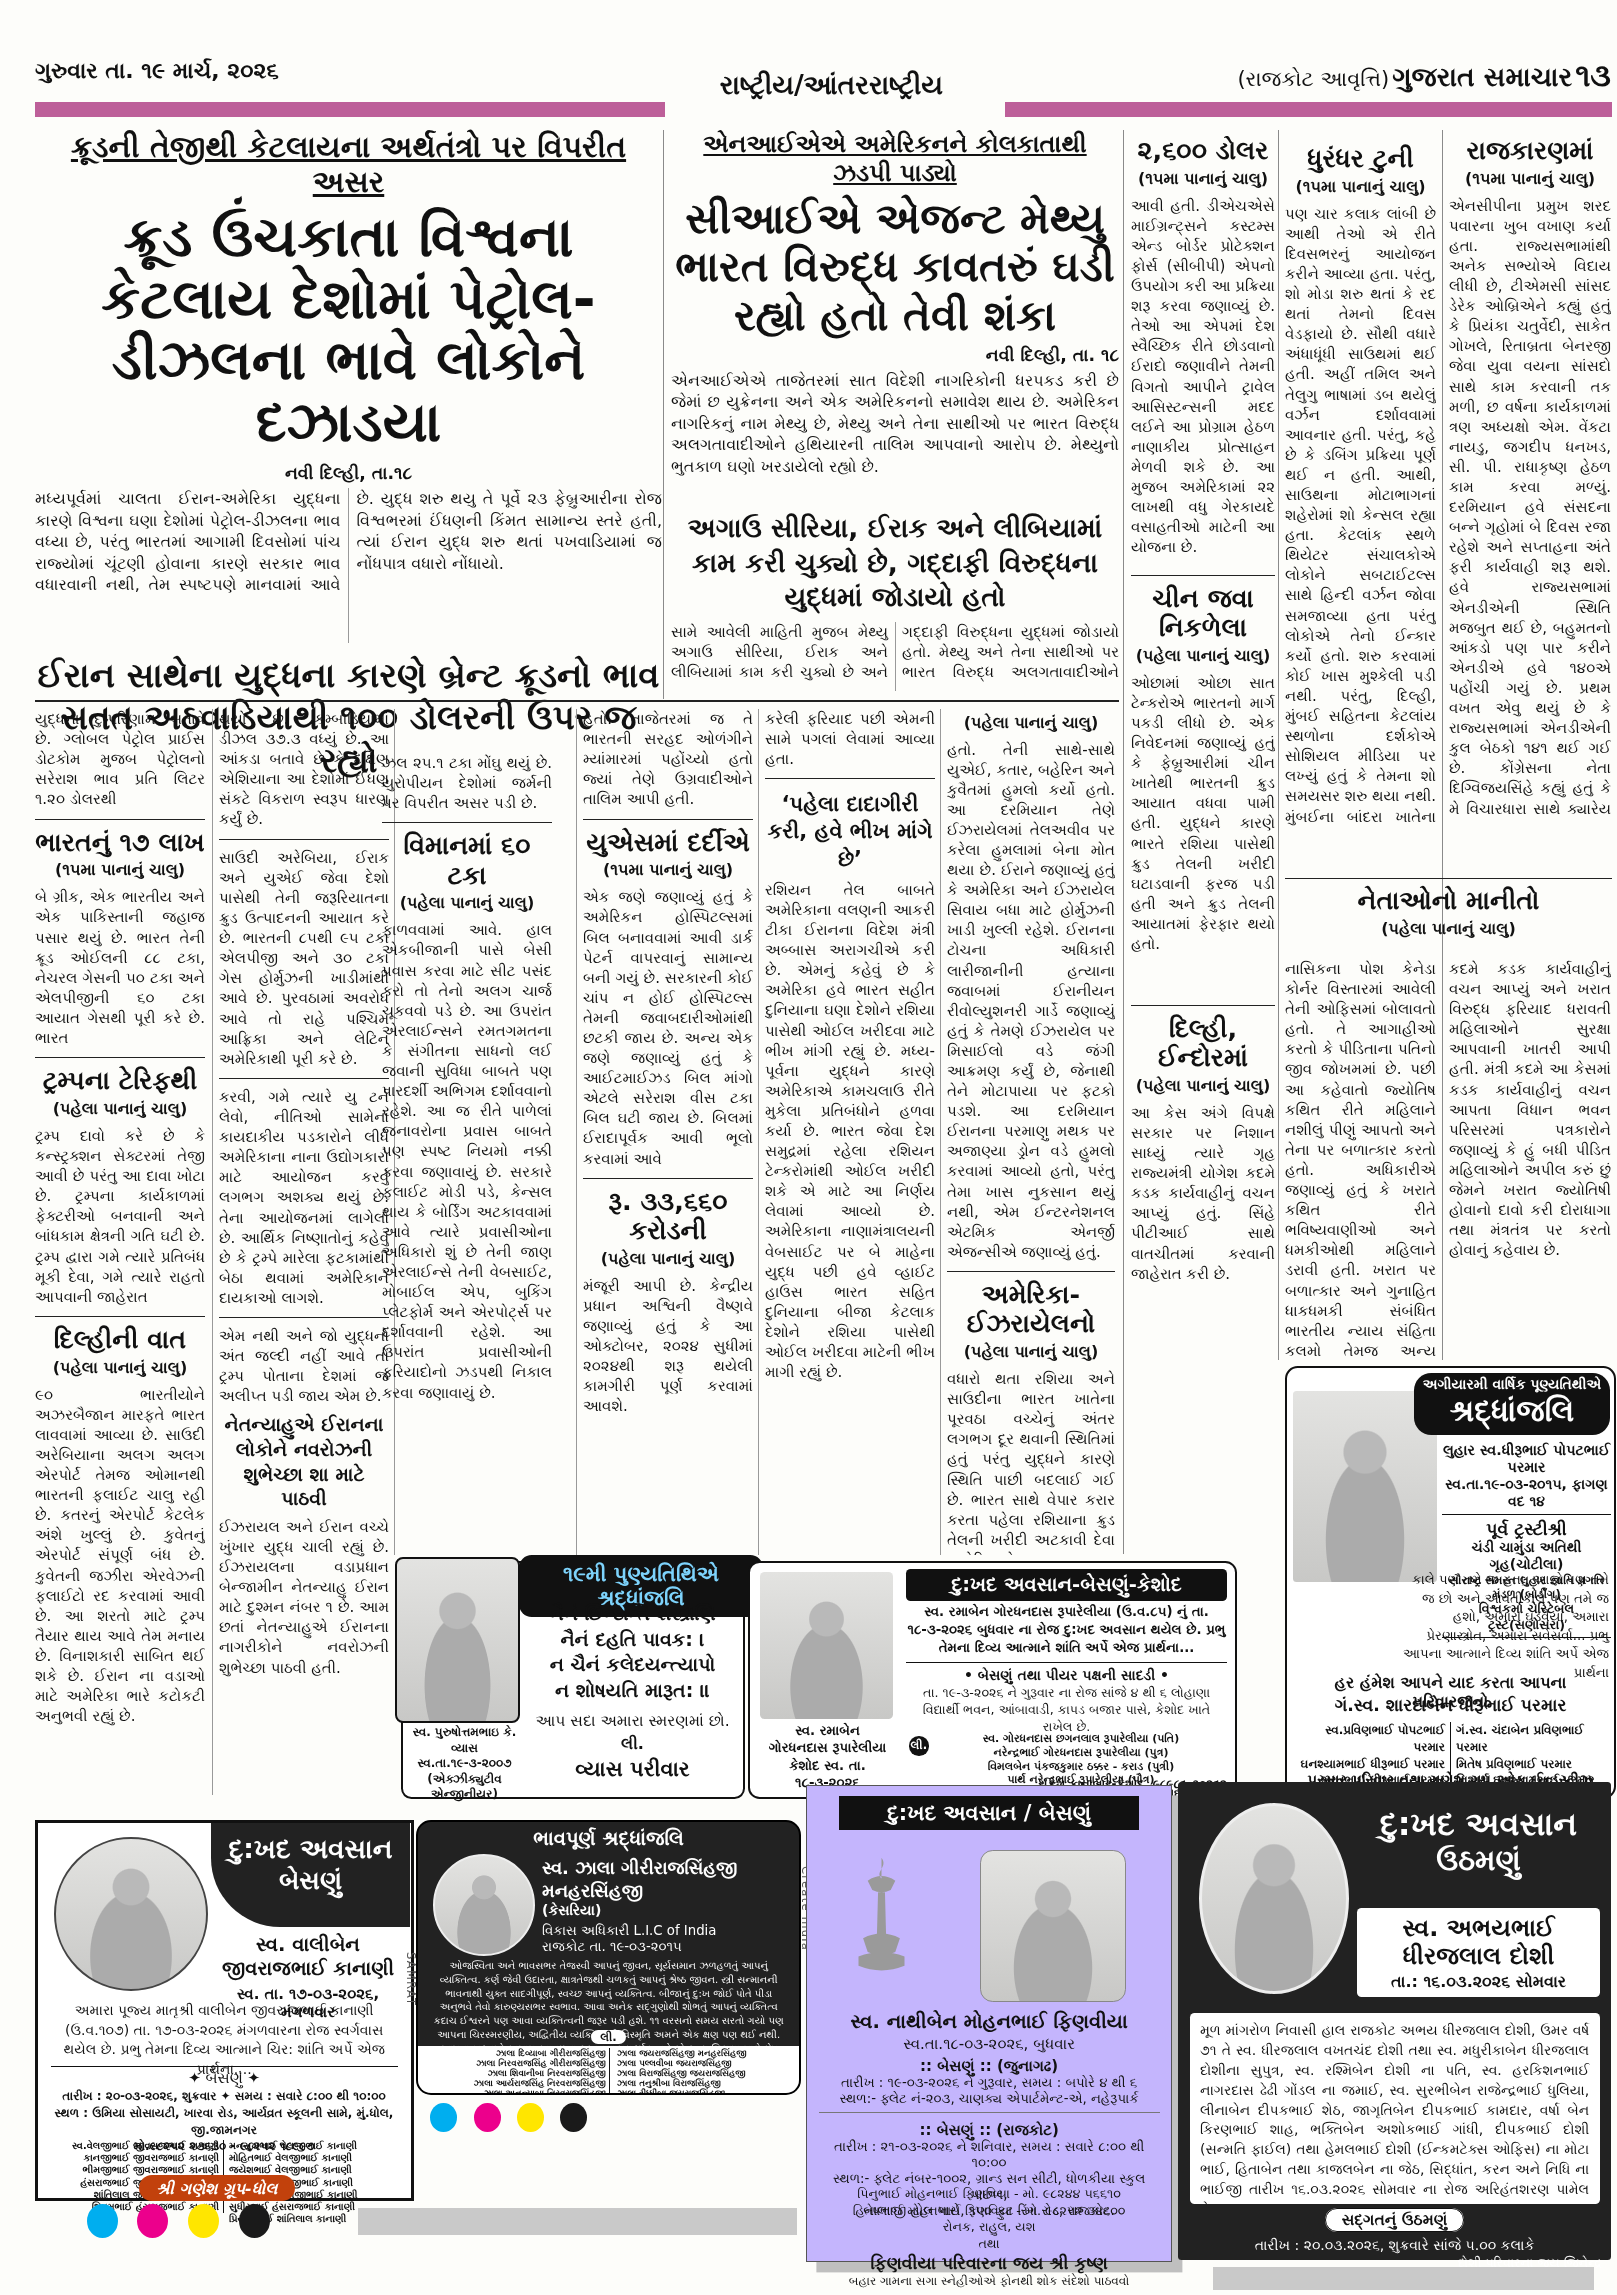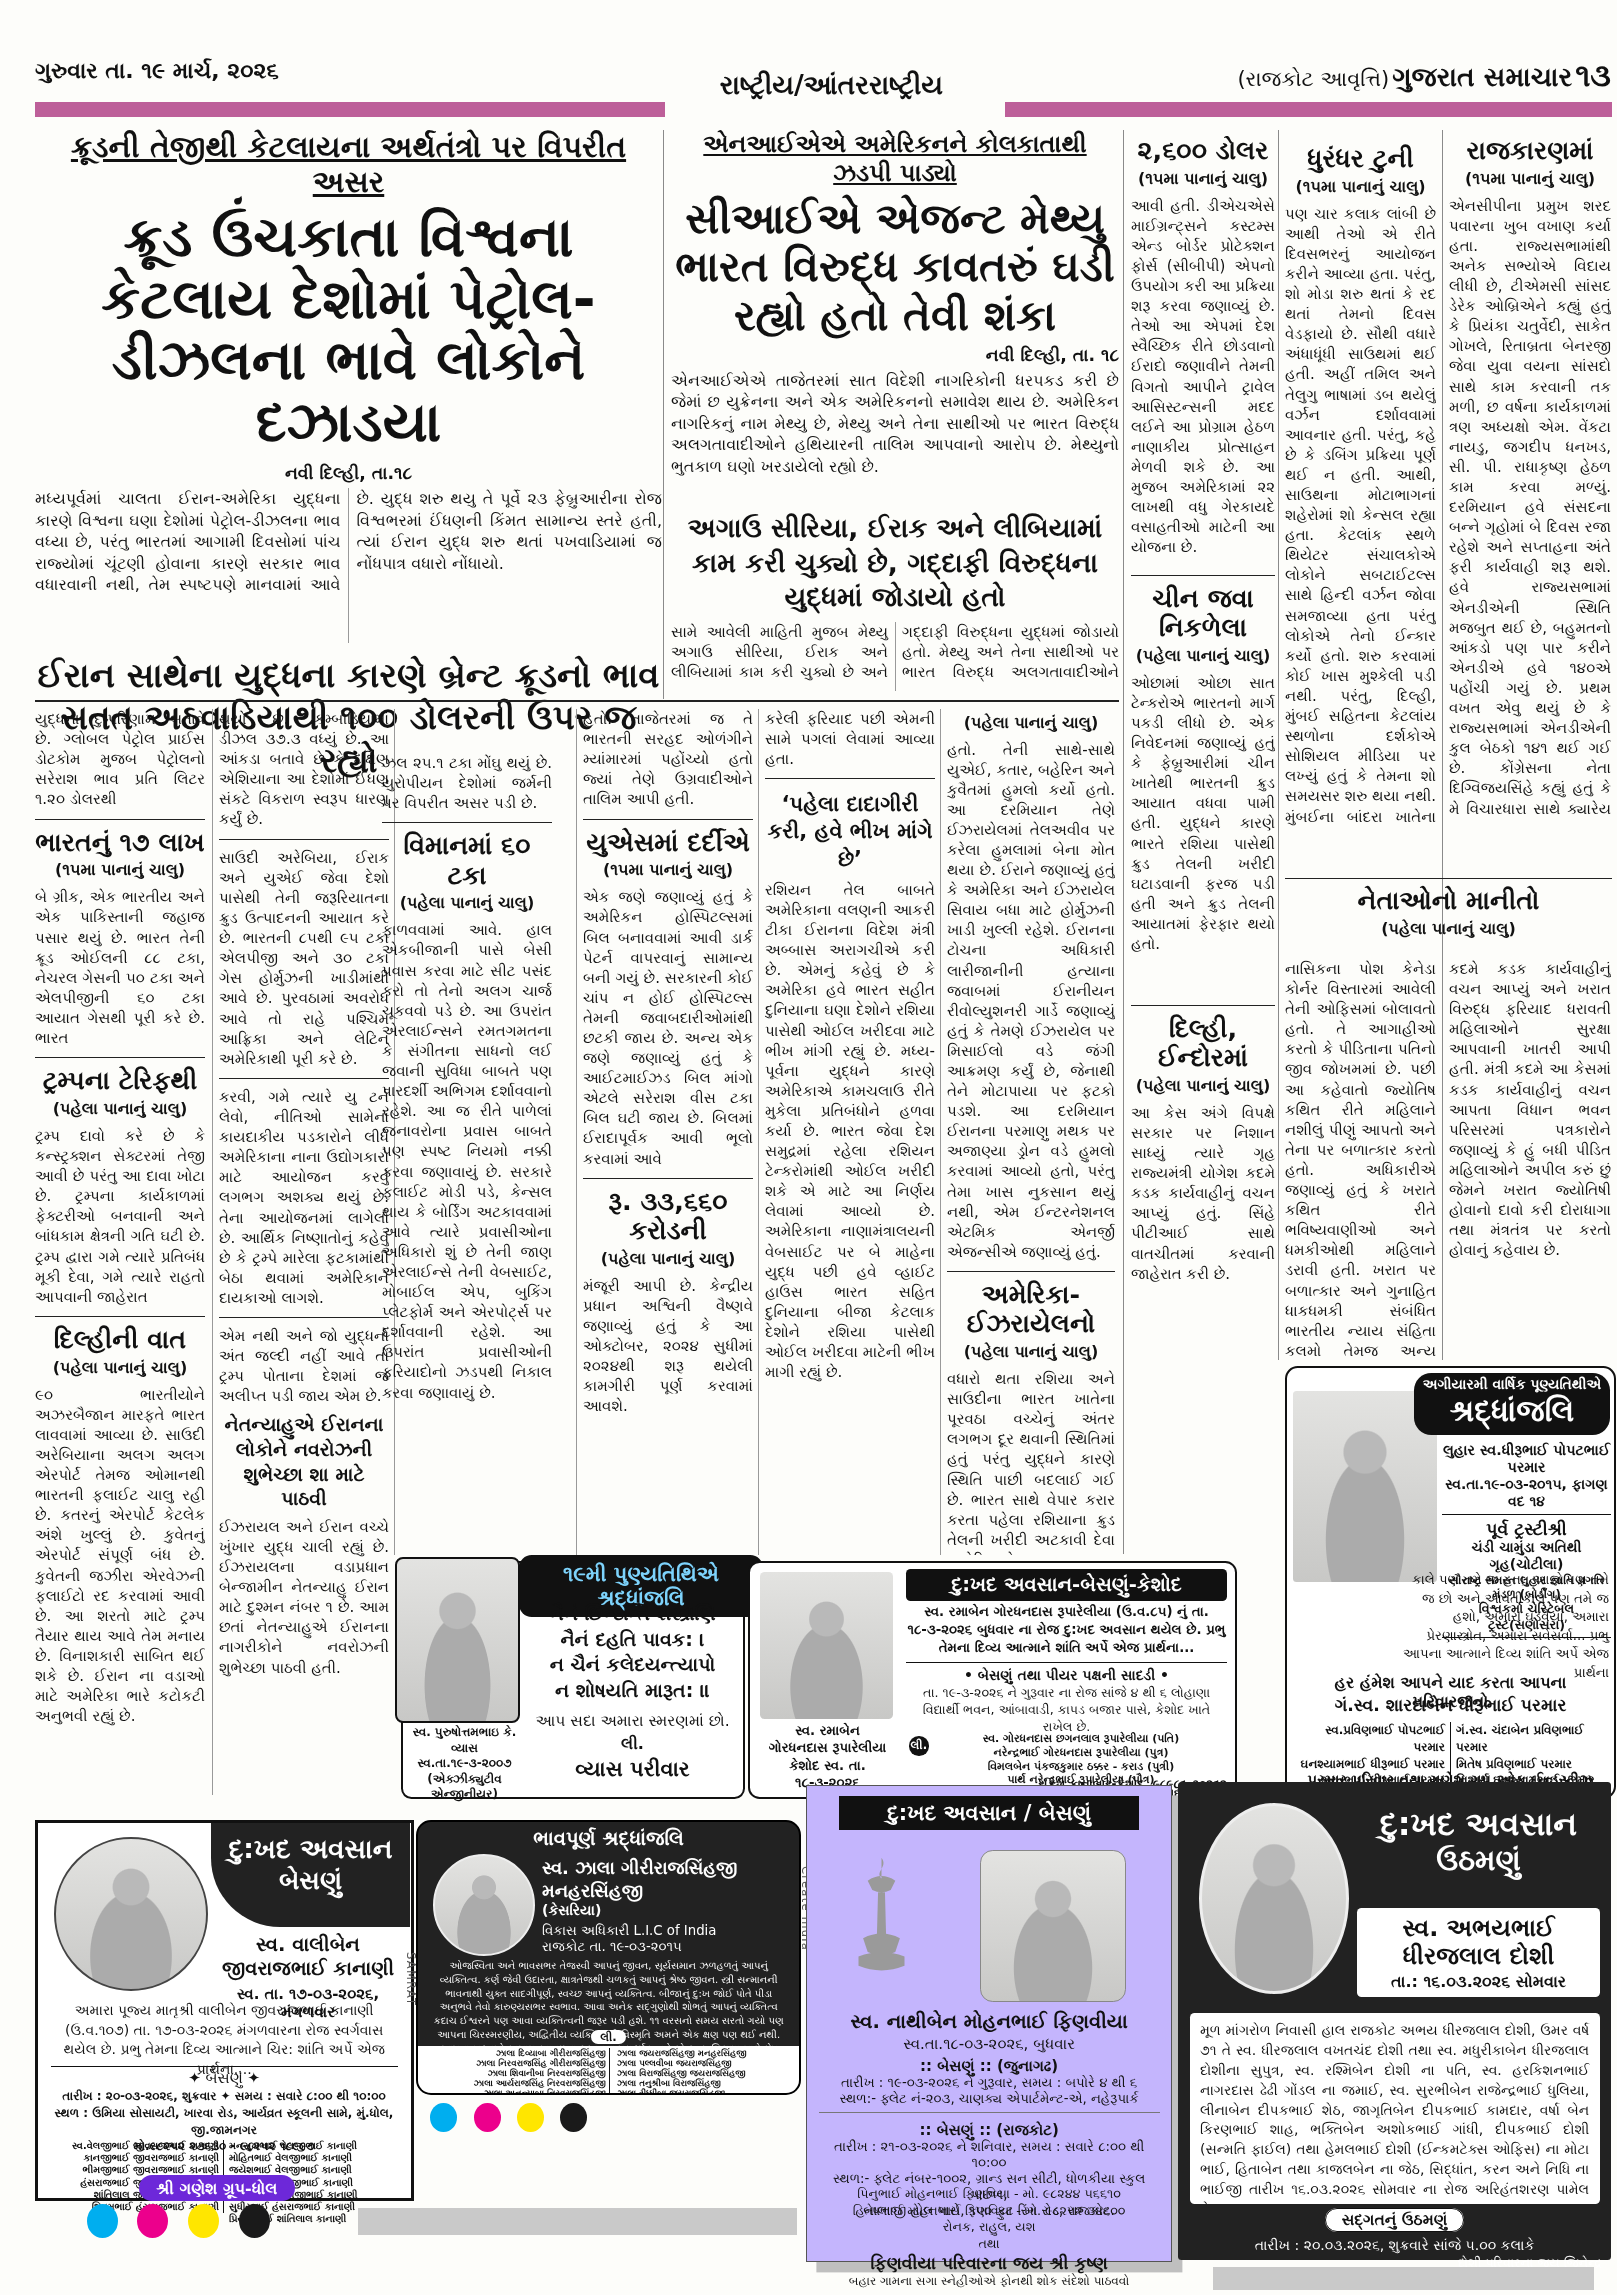--- a/index.html
+++ b/index.html
@@ -14,21 +14,21 @@
   .vr{position:absolute;width:1.2px;background:#8a8a8a;}
   .hr{position:absolute;height:1.7px;background:#222;}
   .col{position:absolute;overflow:hidden;}
   .seg{padding-bottom:9.2px;}
   .seg+.seg{border-top:1.7px solid #222;padding-top:8px;}
   .photo{background:
      radial-gradient(circle at 50% 32%, #b9b9b9 0 14%, transparent 15%),
      radial-gradient(ellipse at 50% 78%, #ababab 0 38%, transparent 39%),
      linear-gradient(180deg,#e3e3e1,#c8c8c6);}
   .obit-dark{background:#222;color:#fff;}
-  .pill{background:#6d28d9;color:#fff;border-radius:23px;display:inline-block;padding:3.5px 17.3px;font-weight:bold;}
+  .pill{background:#c2410c;color:#fff;border-radius:23px;display:inline-block;padding:3.5px 17.3px;font-weight:bold;font-style:italic;}
   .regdot{position:absolute;width:31px;height:34px;border-radius:50%;}
   .greybar{position:absolute;background:#c9c9c9;}
   .wm{position:absolute;writing-mode:vertical-rl;font-size:11.6px;color:#555;letter-spacing:1.2px;}
 </style>
 </head>
 <body>
 
 <div class="sheet">
 
   <div class="abs" style="left:35px;top:58px;font-size:22px;font-weight:bold;">ગુરુવાર તા. ૧૯ માર્ચ, ૨૦૨૬</div>

